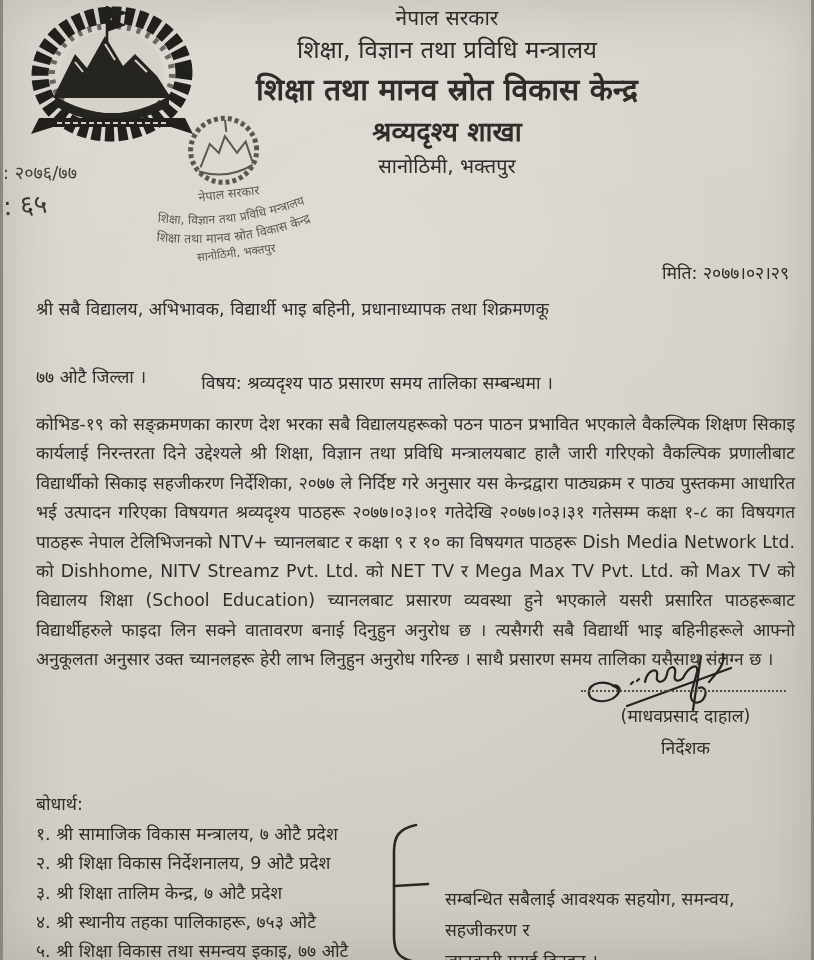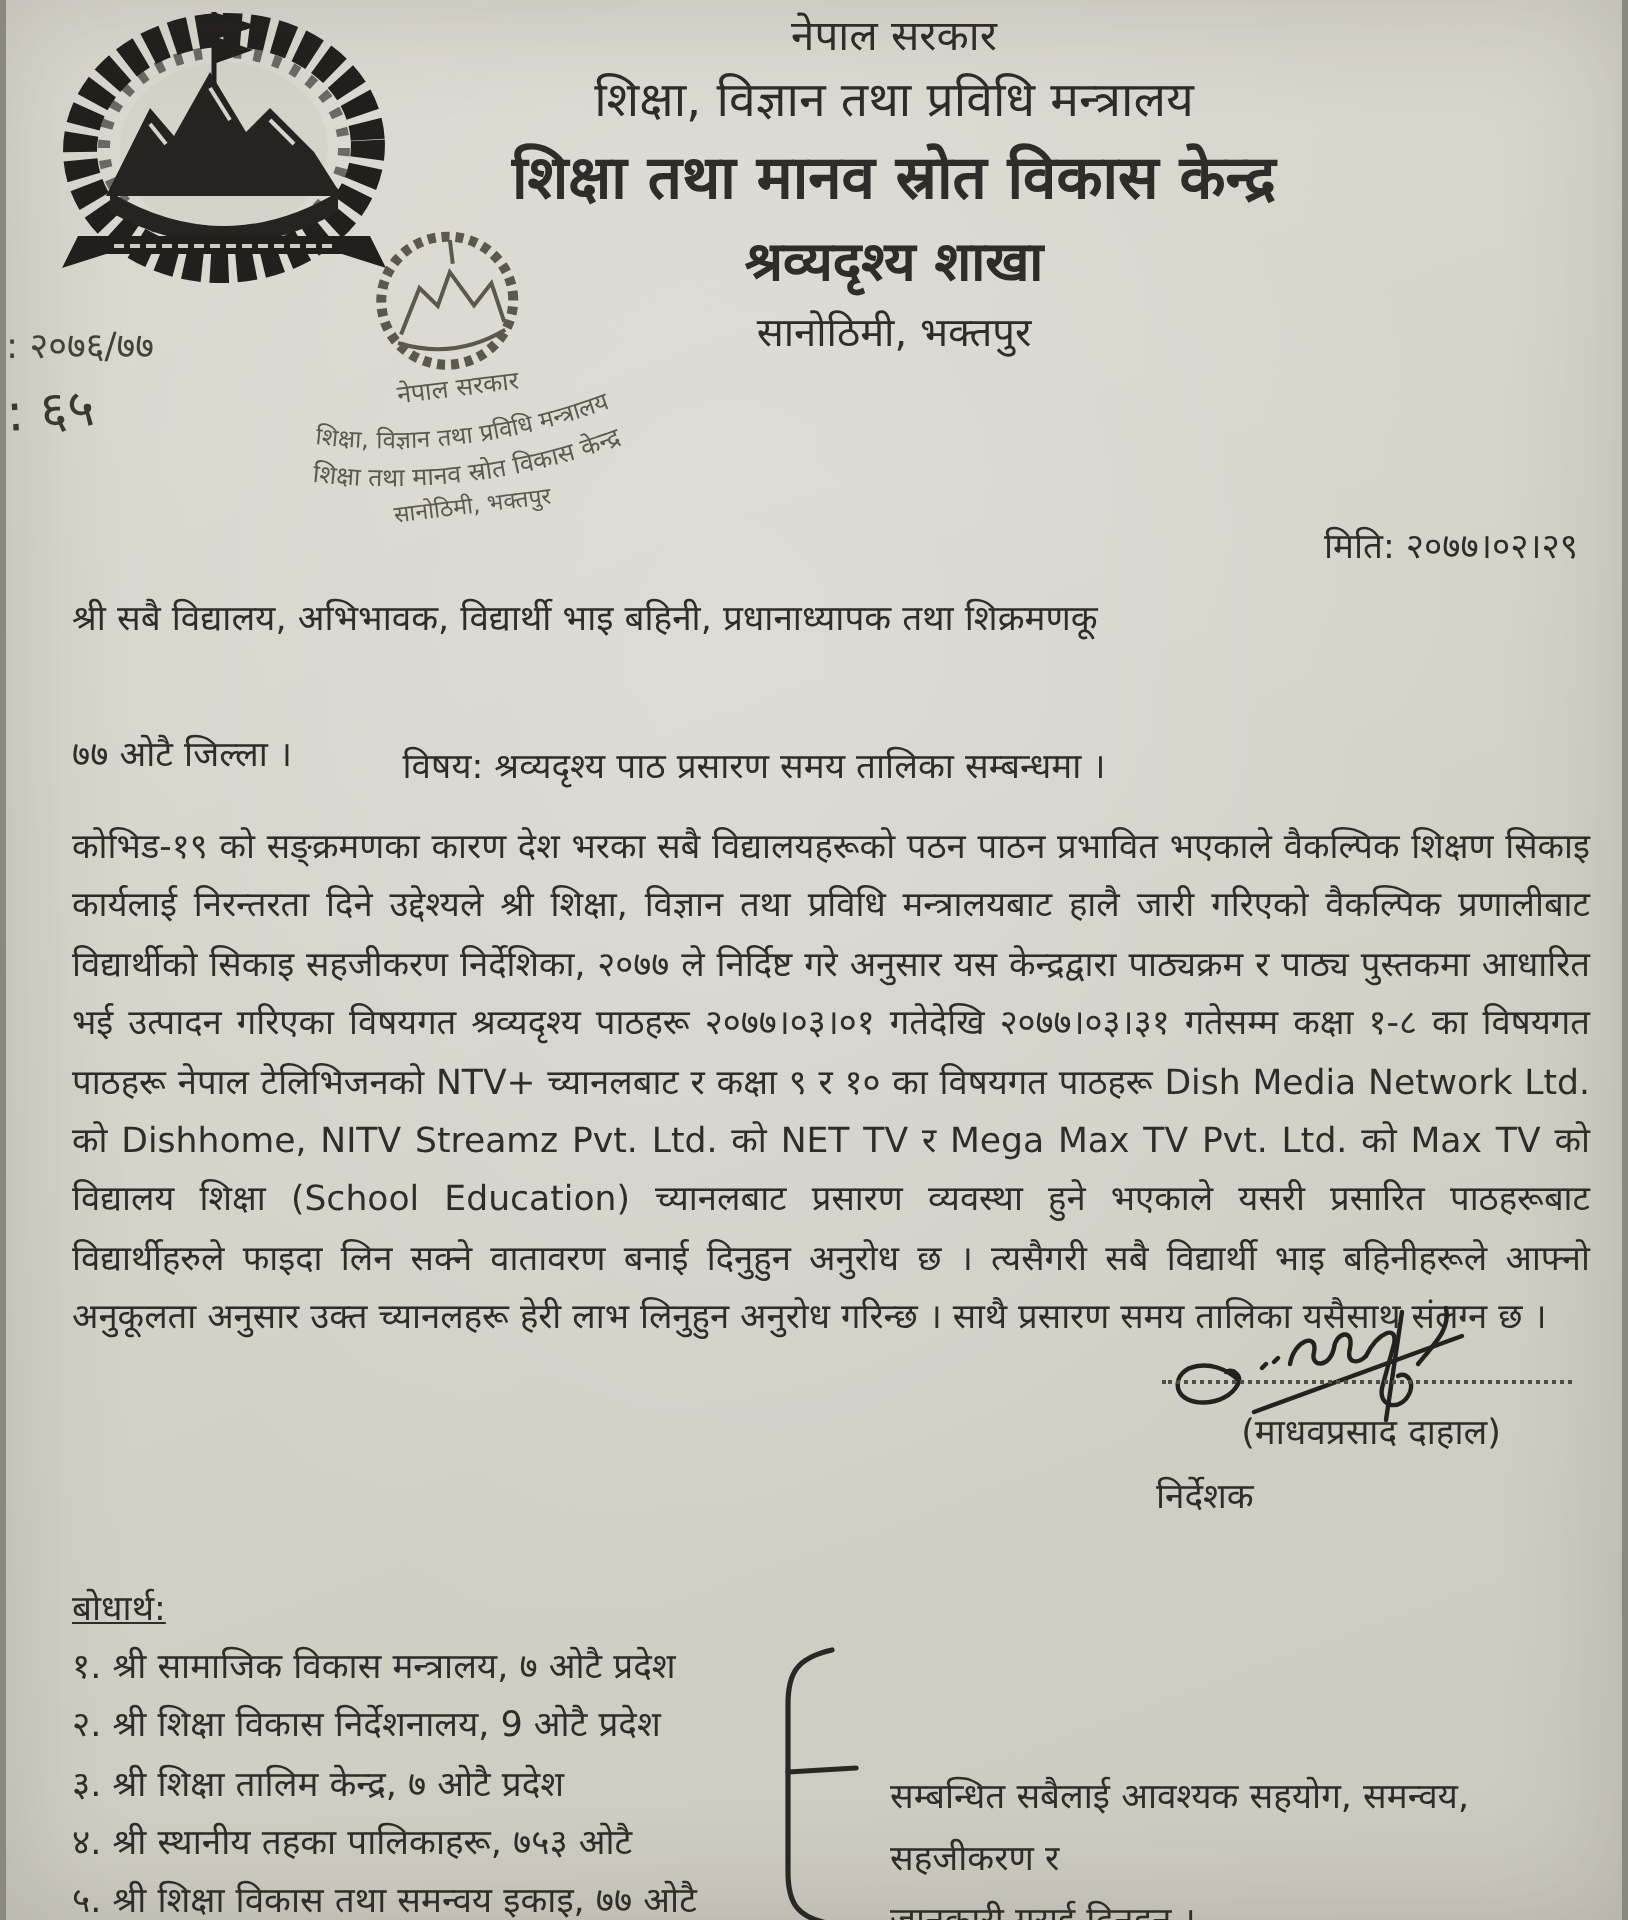--- a/index.html
+++ b/index.html
@@ -39,23 +39,23 @@
   .subject{left:0px;right:60px;top:370px;text-align:center;font-size:17.5px;}
   .body-par{
     left:33px;top:410px;width:759px;
     font-size:17.3px;line-height:29.4px;
     text-align:justify;text-justify:inter-word;
   }
   
   .sig-scribble{left:570px;top:648px;}
   .dotted{left:578px;top:668px;width:205px;height:22px;border-bottom:2px dotted #514e46;}
   .sig-name{left:575px;top:703px;width:215px;text-align:center;font-size:17.5px;}
-  .sig-title{left:575px;top:735px;width:215px;text-align:left;font-size:17.5px;}
+  .sig-title{left:575px;top:735px;width:215px;text-align:center;font-size:17.5px;}
   
-  .cc-heading{left:33px;top:791px;font-size:17.5px;text-decoration:underline;}
+  .cc-heading{left:33px;top:791px;font-size:17.5px;}
   .cc-list{left:33px;top:820px;font-size:17.5px;line-height:29.3px;}
   .cc-list div{white-space:nowrap;}
   .brace{left:383px;top:822px;}
   .cc-note{left:442px;top:884px;font-size:17.5px;line-height:31px;width:360px;}
   
   .stamp{left:118px;top:112px;transform:rotate(-7deg);opacity:.88;}
   svg text{font-family:"DejaVu Sans","Liberation Sans",sans-serif;}
 </style>
 </head>
 <body>

